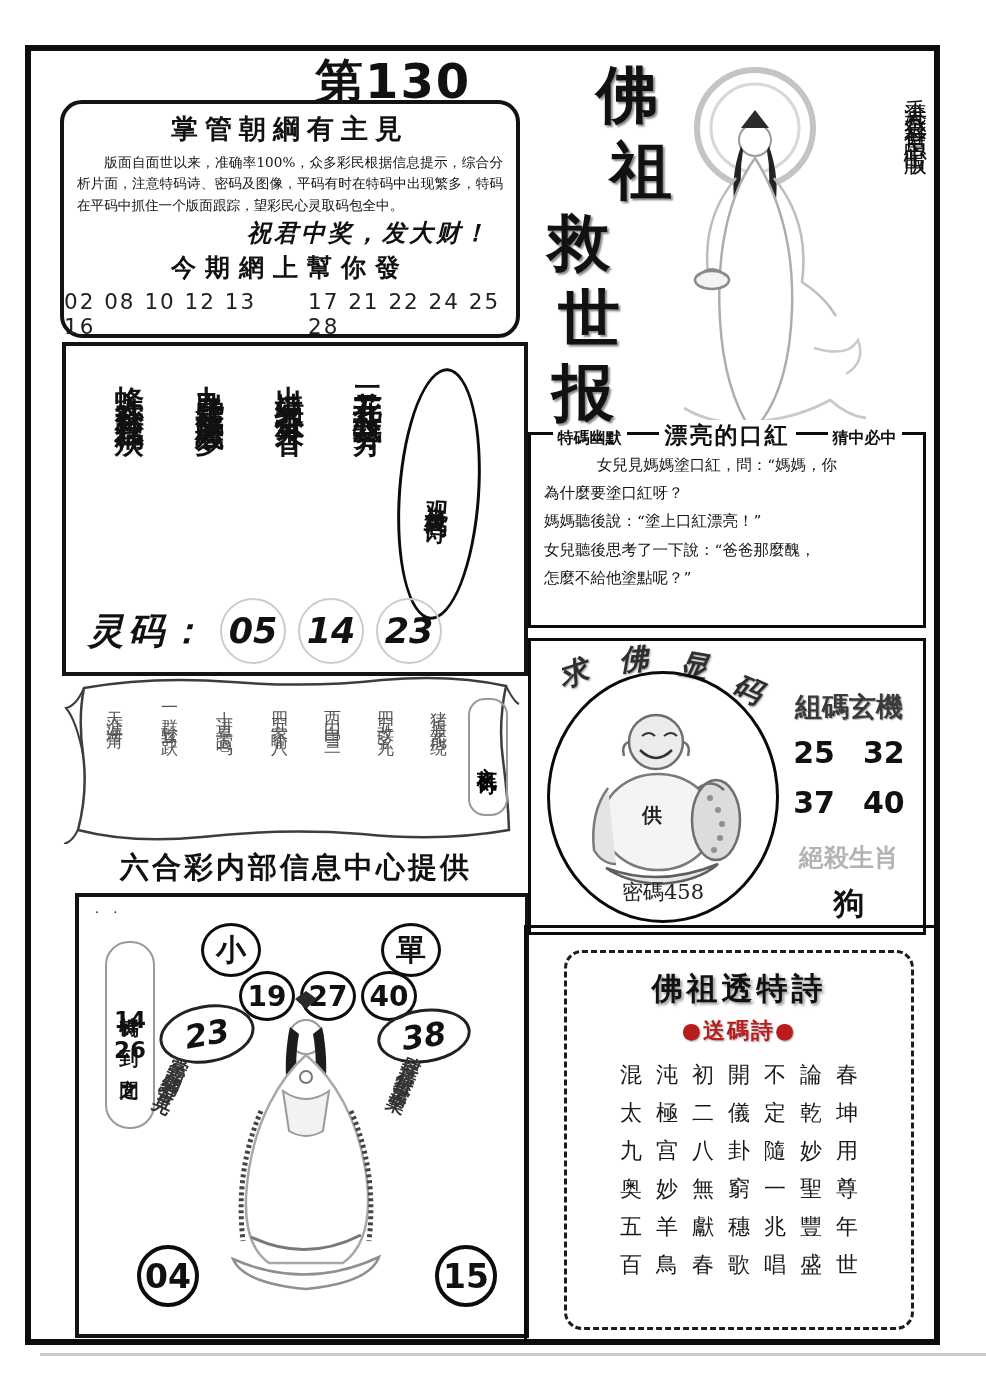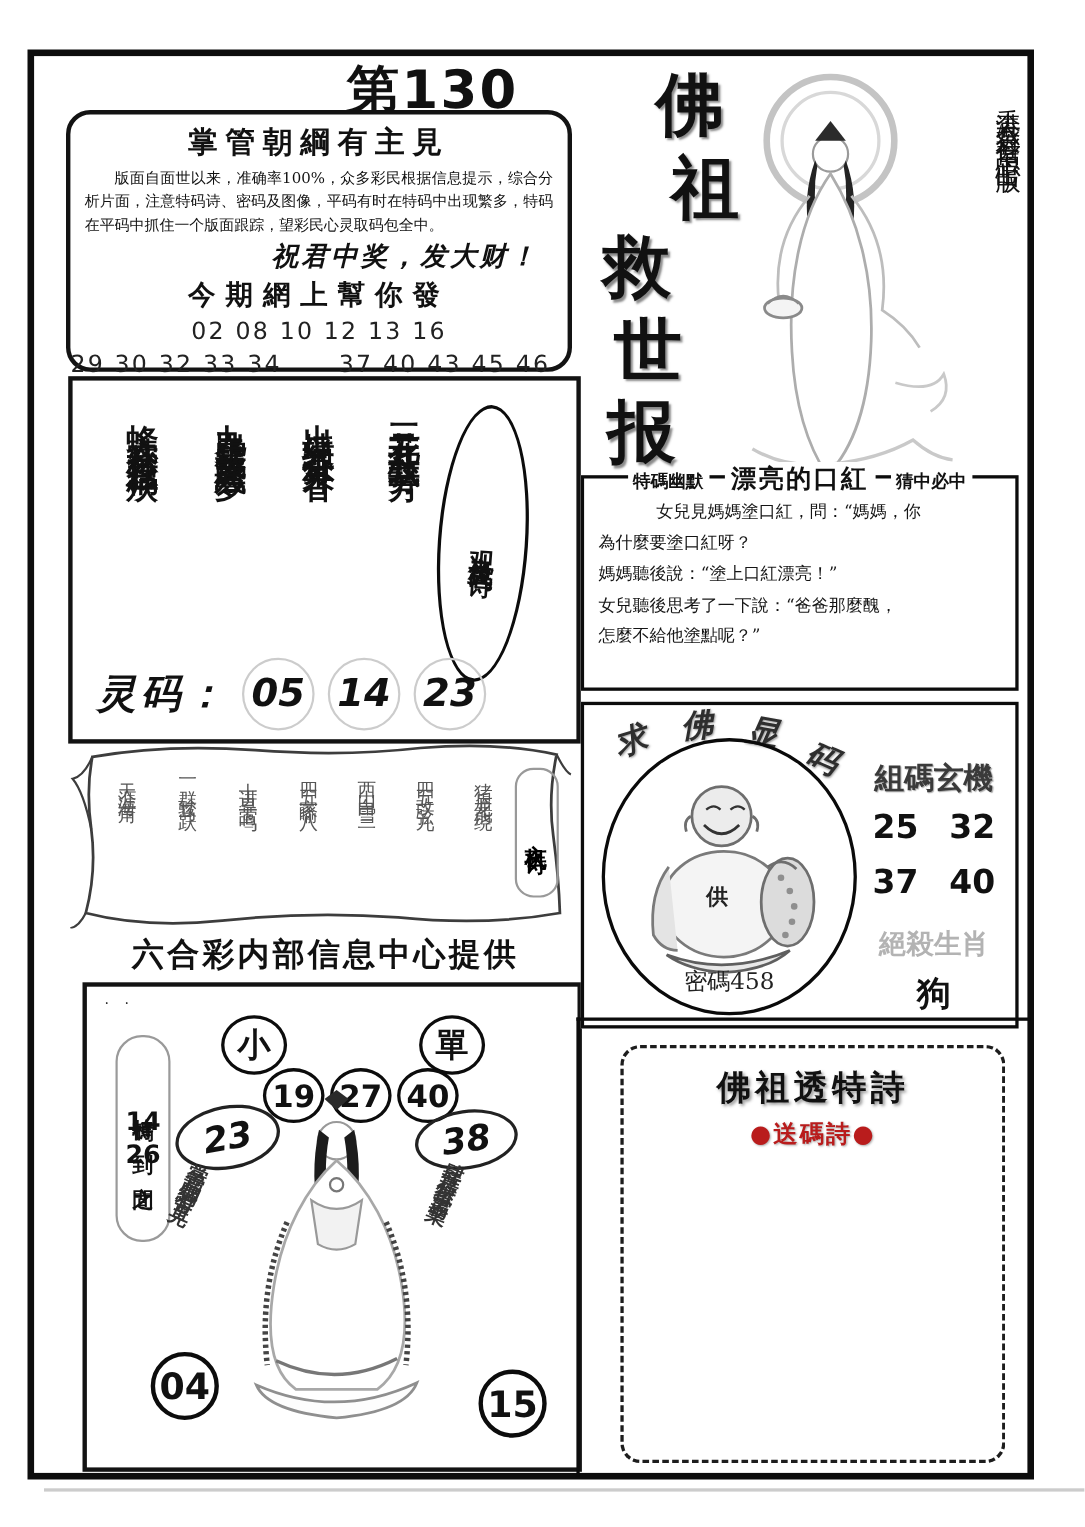--- a/index.html
+++ b/index.html
@@ -66,21 +66,21 @@
           font-size:33px;font-weight:700;font-family:"DejaVu Sans","Liberation Sans",sans-serif;}
 
   
   .mh{left:528px;top:48px;width:408px;height:382px;}
   .mh-char{position:absolute;font-size:62px;font-weight:900;text-shadow:2px 2px 2px #8a8a8a;line-height:1;}
   .mh-pub{position:absolute;right:4px;top:32px;height:340px;writing-mode:vertical-rl;text-orientation:upright;
           font-size:23px;letter-spacing:5px;font-weight:500;}
 
   
   .jk{left:528px;top:432px;width:392px;height:190px;border:3px solid #0c0c0c;background:#fff;}
-  .jk-head{position:absolute;top:-15px;left:0;width:100%;display:flex;justify-content:center;gap:14px;align-items:baseline;}
+  .jk-head{position:absolute;top:-15px;left:0;width:100%;display:flex;justify-content:center;gap:32px;align-items:baseline;}
   .jk-head .tag{background:#fff;padding:0 5px;font-size:16px;font-weight:900;}
   .jk-head .ttl{background:#fff;padding:0 6px;font-size:23px;font-weight:900;letter-spacing:2px;}
   .jk-body{padding:16px 13px 0 13px;font-size:15.5px;line-height:1.82;color:#141414;}
   .jk-body .ind{text-indent:3.4em;}
 
   
   .bd{left:528px;top:638px;width:392px;height:291px;border:3px solid #0c0c0c;background:#fff;}
   .bd-script{position:absolute;font-size:29px;font-weight:900;font-style:italic;color:#2e2e2e;
              text-shadow:1px 1px 2px #999;line-height:1;}
   .bd-oval{position:absolute;left:16px;top:30px;width:226px;height:246px;border:3px solid #0a0a0a;border-radius:50%;}
@@ -114,20 +114,21 @@
 
 <div class="abs issue">第130期</div>
 
 <div class="abs ann">
   <div class="ann-title">掌管朝綱有主見</div>
   <div class="ann-body">版面自面世以来，准确率100%，众多彩民根据信息提示，综合分析片面，注意特码诗、密码及图像，平码有时在特码中出现繁多，特码在平码中抓住一个版面跟踪，望彩民心灵取码包全中。</div>
   <div class="ann-wish">祝君中奖，发大财！</div>
   <div class="ann-sub">今期網上幫你發</div>
   <div class="ann-nums">
     <span>02 08 10 12 13 16</span>
+    <span>17 21 22 24 25 28</span>
   </div>
   <div class="ann-nums">
     <span>29 30 32 33 34 36</span>
     <span>37 40 43 45 46 49</span>
   </div>
 </div>
 
 <div class="abs lm">
   <div class="lm-col vert" style="left:44px;">蜂入密林惹祸殃</div>
   <div class="lm-col vert" style="left:124px;">九嶷雲靄驚殘夢</div>
@@ -197,21 +198,21 @@
     <path d="M131,36 q9,42 -1,84 l-9,-5 q7,-40 1,-72 z" fill="#1c1c1c"></path>
     <path d="M115,64 C88,88 66,128 58,178 C50,228 58,258 78,272 L152,272 C174,256 182,224 174,176 C166,128 144,88 115,64 Z" fill="#ffffff" stroke="#a8a8a8" stroke-width="2.5"></path>
     <circle cx="115" cy="86" r="6" fill="none" stroke="#777" stroke-width="2"></circle>
     <path d="M92,100 q23,16 46,0 l-6,40 q-17,10 -34,0 z" fill="#f2f2f2" stroke="#999" stroke-width="2"></path>
     <path d="M70,120 q-26,60 -18,130" fill="none" stroke="#444" stroke-width="5" stroke-dasharray="3,3"></path>
     <path d="M160,120 q26,60 18,130" fill="none" stroke="#444" stroke-width="5" stroke-dasharray="3,3"></path>
     <path d="M42,268 Q115,300 188,266 Q178,292 115,298 Q52,292 42,268 Z" fill="#fdfdfd" stroke="#8f8f8f" stroke-width="2.5"></path>
     <path d="M60,246 Q115,272 170,244" fill="none" stroke="#777" stroke-width="3"></path>
   </svg>
 
-  <div class="gn-big flexc" style="left:58px;top:332px;">04</div>
+  <div class="gn-big flexc" style="left:58px;top:348px;">04</div>
   <div class="gn-big flexc" style="left:356px;top:348px;">15</div>
 </div>
 
 <div class="abs mh">
   <svg class="abs" style="left:96px;top:0;" width="262" height="392" viewBox="0 0 262 392">
     <circle cx="131" cy="80" r="58" fill="none" stroke="#c4c4c4" stroke-width="6"></circle>
     <circle cx="131" cy="80" r="44" fill="none" stroke="#d8d8d8" stroke-width="3"></circle>
     <circle cx="131" cy="92" r="16" fill="#fff" stroke="#9a9a9a" stroke-width="2"></circle>
     <path d="M117,80 l14,-18 l14,18 z" fill="#2b2b2b"></path>
     <path d="M117,98 q-12,34 -5,66 l8,-3 q-6,-32 -1,-58 z" fill="#232323"></path>
@@ -287,13 +288,21 @@
     <span>40</span>
   </div>
   <div class="bd-kill">絕殺生肖</div>
   <div class="bd-zod">狗</div>
 </div>
 
 <div class="abs cell"></div>
 <div class="abs tt">
   <div class="tt-title">佛祖透特詩</div>
   <div class="tt-sub">●送碼詩●</div>
+  <div class="tt-poem">
+    <div>混沌初開不論春</div>
+    <div>太極二儀定乾坤</div>
+    <div>九宫八卦隨妙用</div>
+    <div>奥妙無窮一聖尊</div>
+    <div>五羊獻穗兆豐年</div>
+    <div>百鳥春歌唱盛世</div>
+  </div>
 </div>
 
 </body></html>

